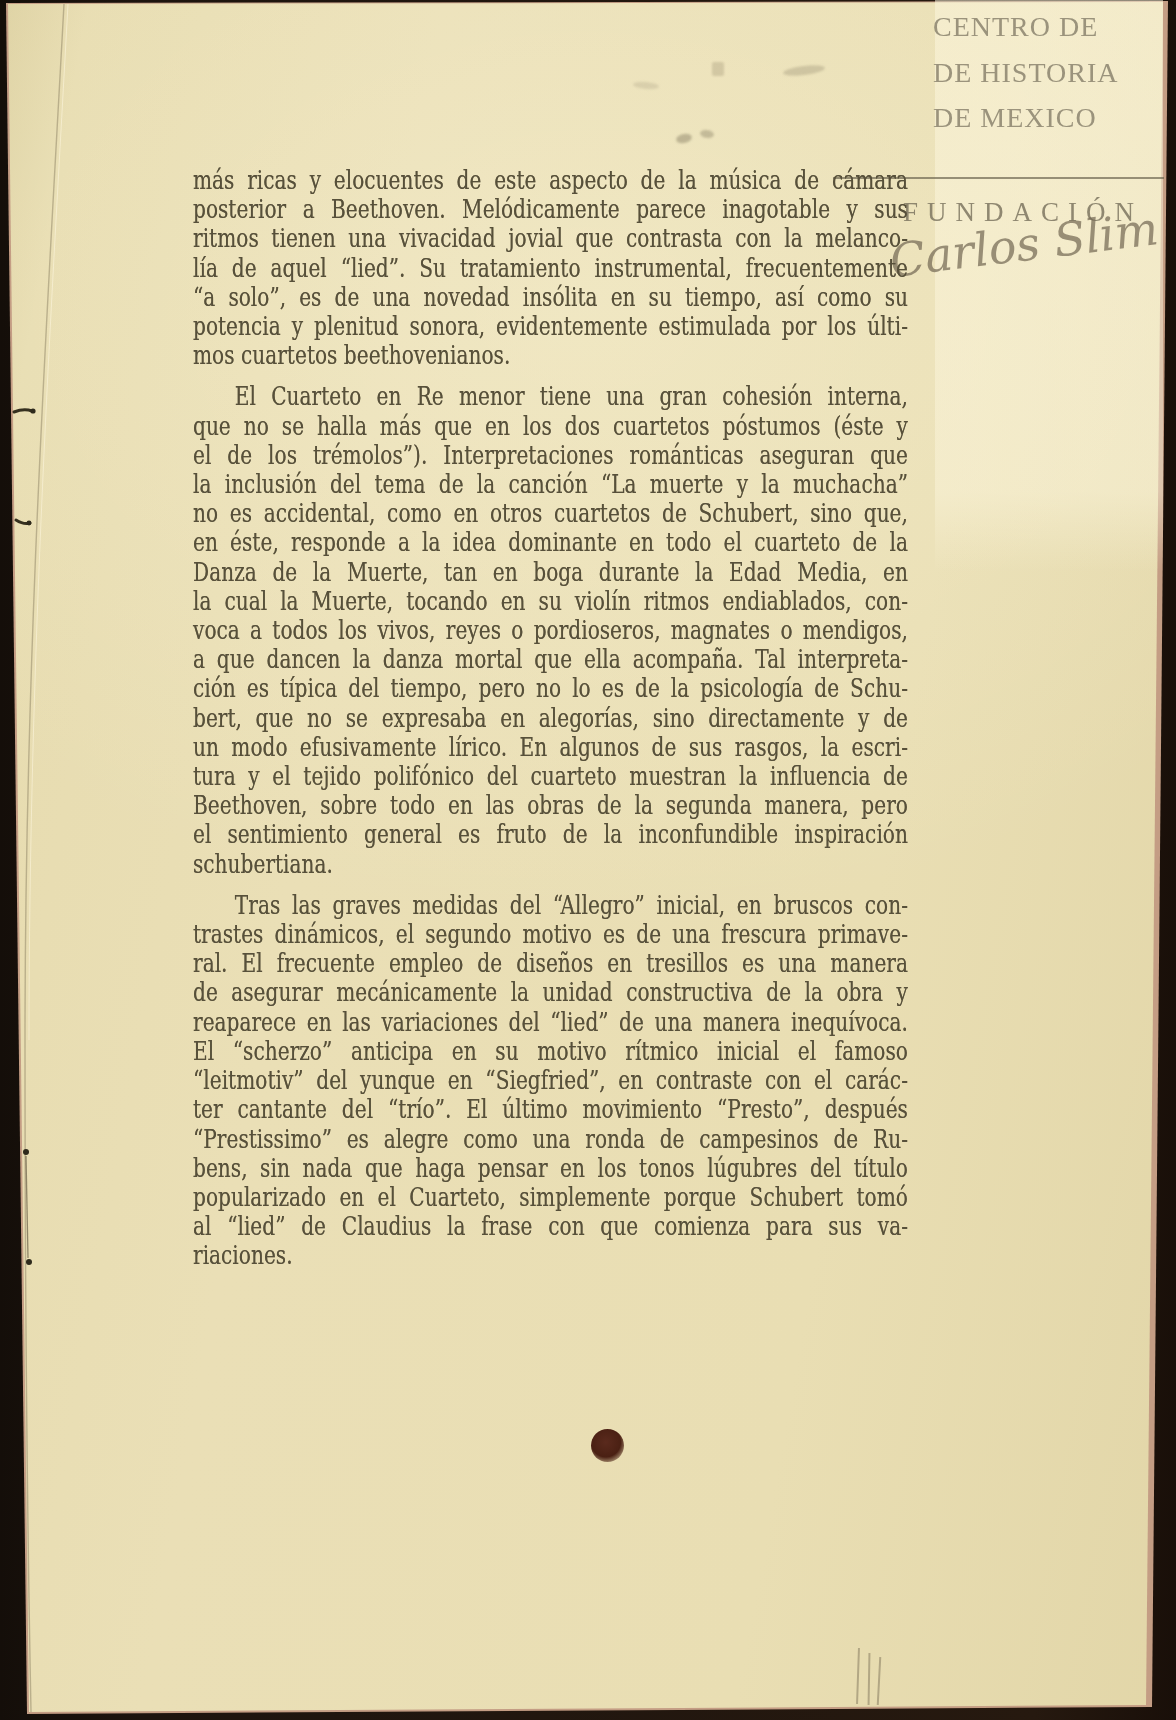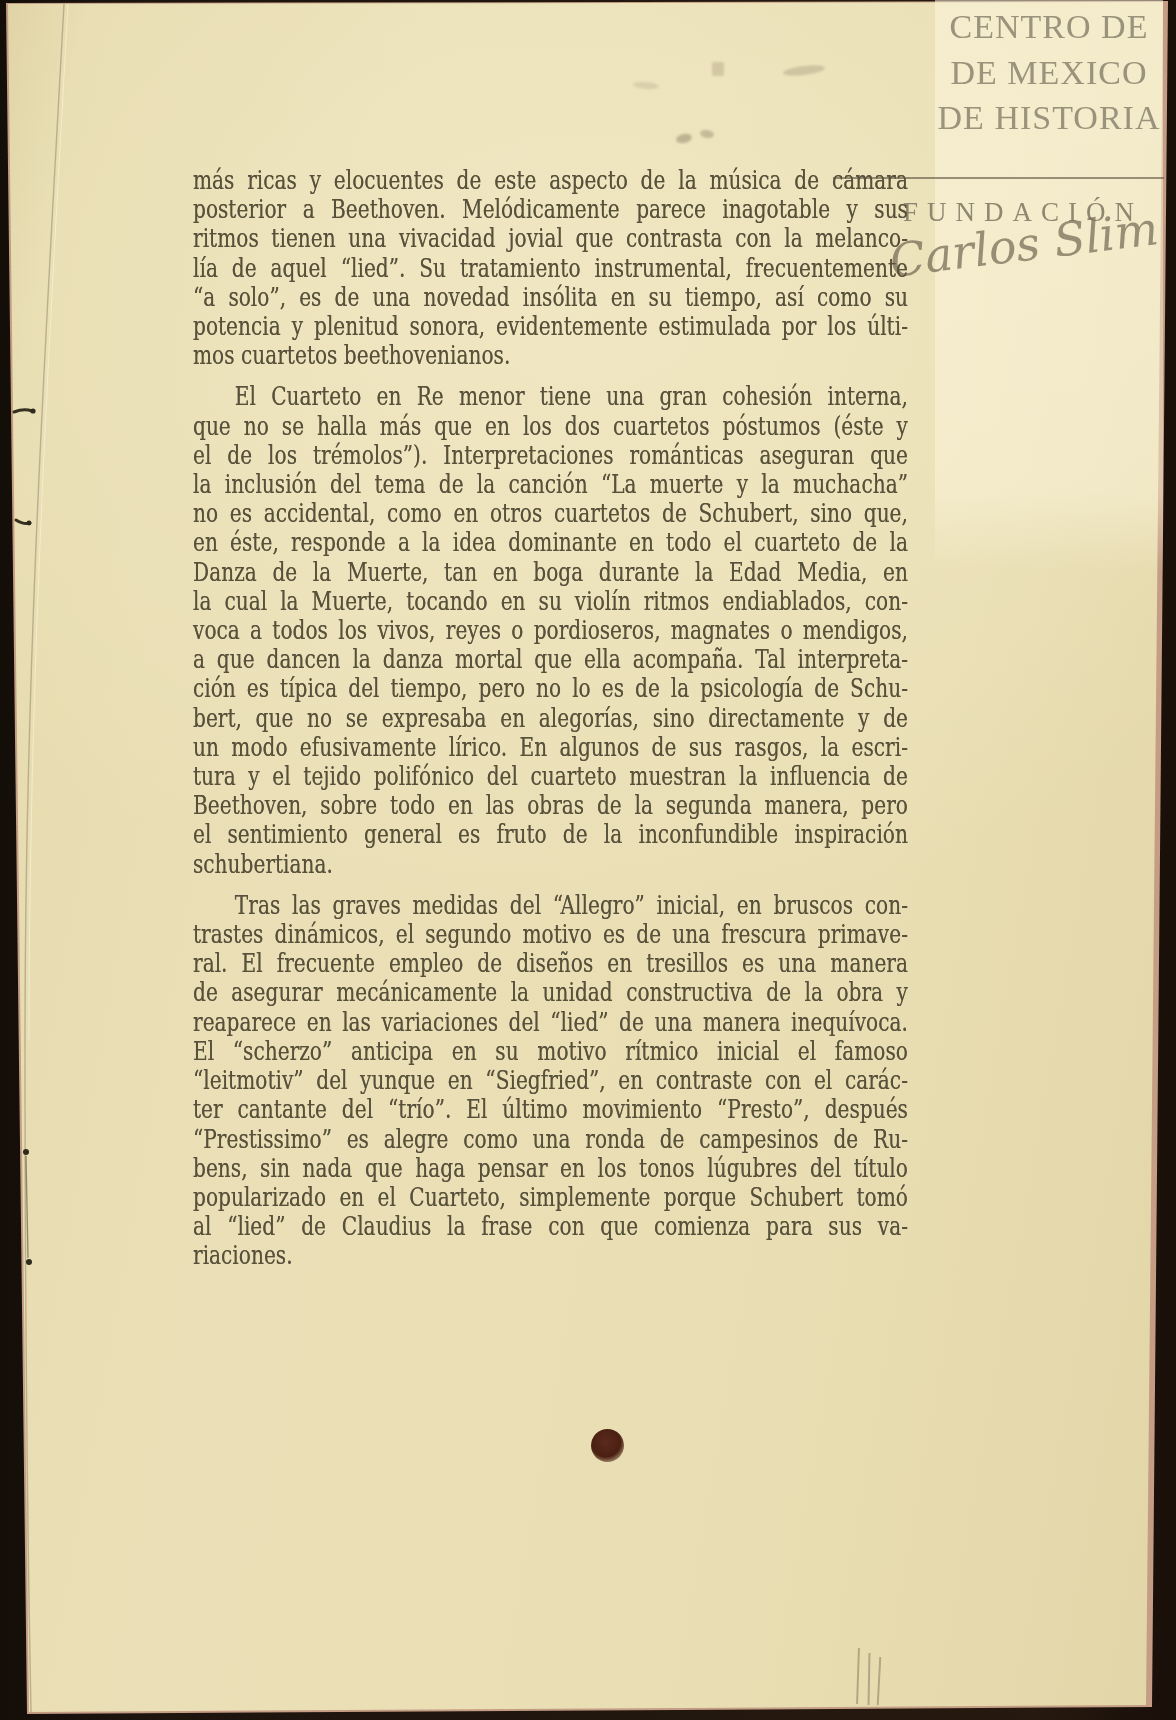--- a/index.html
+++ b/index.html
@@ -23,22 +23,22 @@
       radial-gradient(120% 60% at 50% 18%, rgba(255,250,225,0.30) 0%, rgba(255,250,225,0) 60%),
       linear-gradient(100deg,#ddd1a2 0%,#e7dcb0 6%,#eadfb6 30%,#e9deb3 70%,#e2d6a8 100%);
   }
   
   .wm-band{
     position:absolute;left:935px;top:0;width:228px;height:572px;
     background:linear-gradient(to bottom,rgba(253,247,223,0.52) 0%,rgba(253,247,223,0.44) 86%,rgba(253,247,223,0) 100%);
   }
   .wm-text{
     position:absolute;left:933px;top:4px;width:232px;
-    text-align:center;font-family:"Liberation Serif",serif;
-    font-size:34px;line-height:45.5px;letter-spacing:1px;
+    text-align:left;font-family:"Liberation Serif",serif;
+    font-size:28px;line-height:45.5px;letter-spacing:1px;
     color:rgba(146,139,117,0.92);white-space:nowrap;
   }
   .wm-rule{
     position:absolute;left:833px;top:177px;width:331px;height:2px;
     background:rgba(110,102,81,0.70);
   }
   .wm-foundation{
     position:absolute;left:903px;top:197px;
     font-family:Liberation Serif, serif;font-size:27px;letter-spacing:9px;
     color:rgba(124,117,96,0.85);white-space:nowrap;
@@ -83,22 +83,22 @@
 
 <div class="stage">
 
   <div class="page-edge"></div>
 
   <div class="page"></div>
 
   <div class="wm-band"></div>
   <div class="wm-text">
     <div>CENTRO DE</div>
+    <div>DE HISTORIA</div>
     <div>DE MEXICO</div>
-    <div>DE HISTORIA</div>
   </div>
   <div class="wm-rule"></div>
   <div class="wm-foundation">FUNDACIÓN</div>
   <div class="wm-signature">Carlos Slim</div>
 
   <div class="body-text">
       <div class="para">
         <div class="line">más ricas y elocuentes de este aspecto de la música de cámara</div>
         <div class="line">posterior a Beethoven. Melódicamente parece inagotable y sus</div>
         <div class="line">ritmos tienen una vivacidad jovial que contrasta con la melanco-</div>

